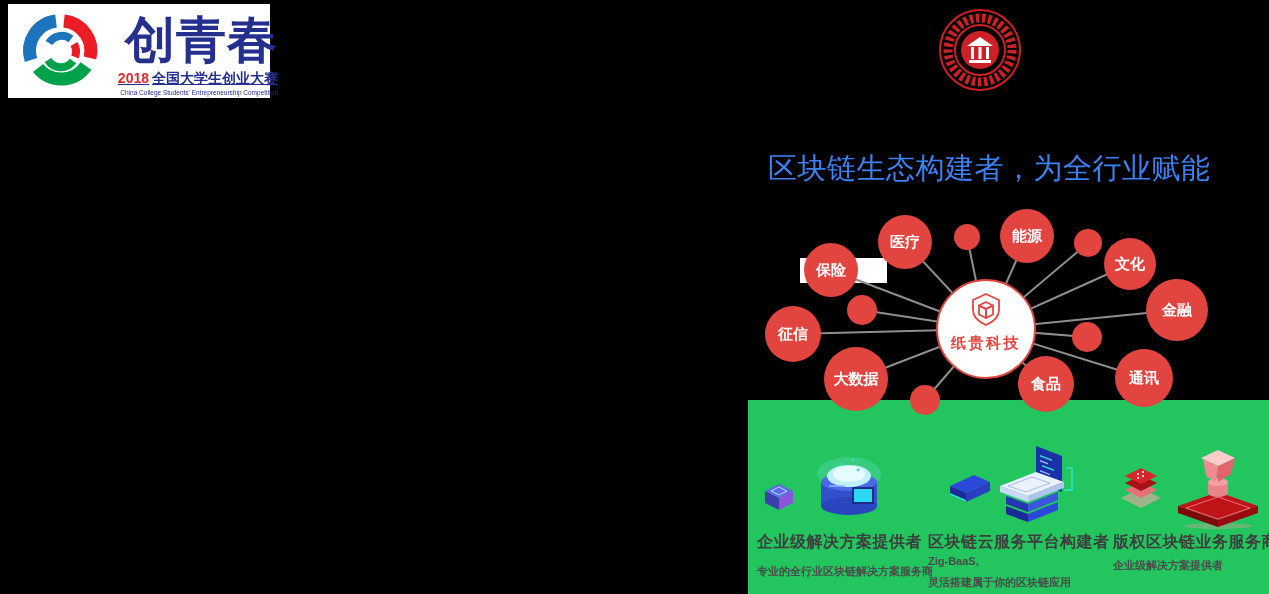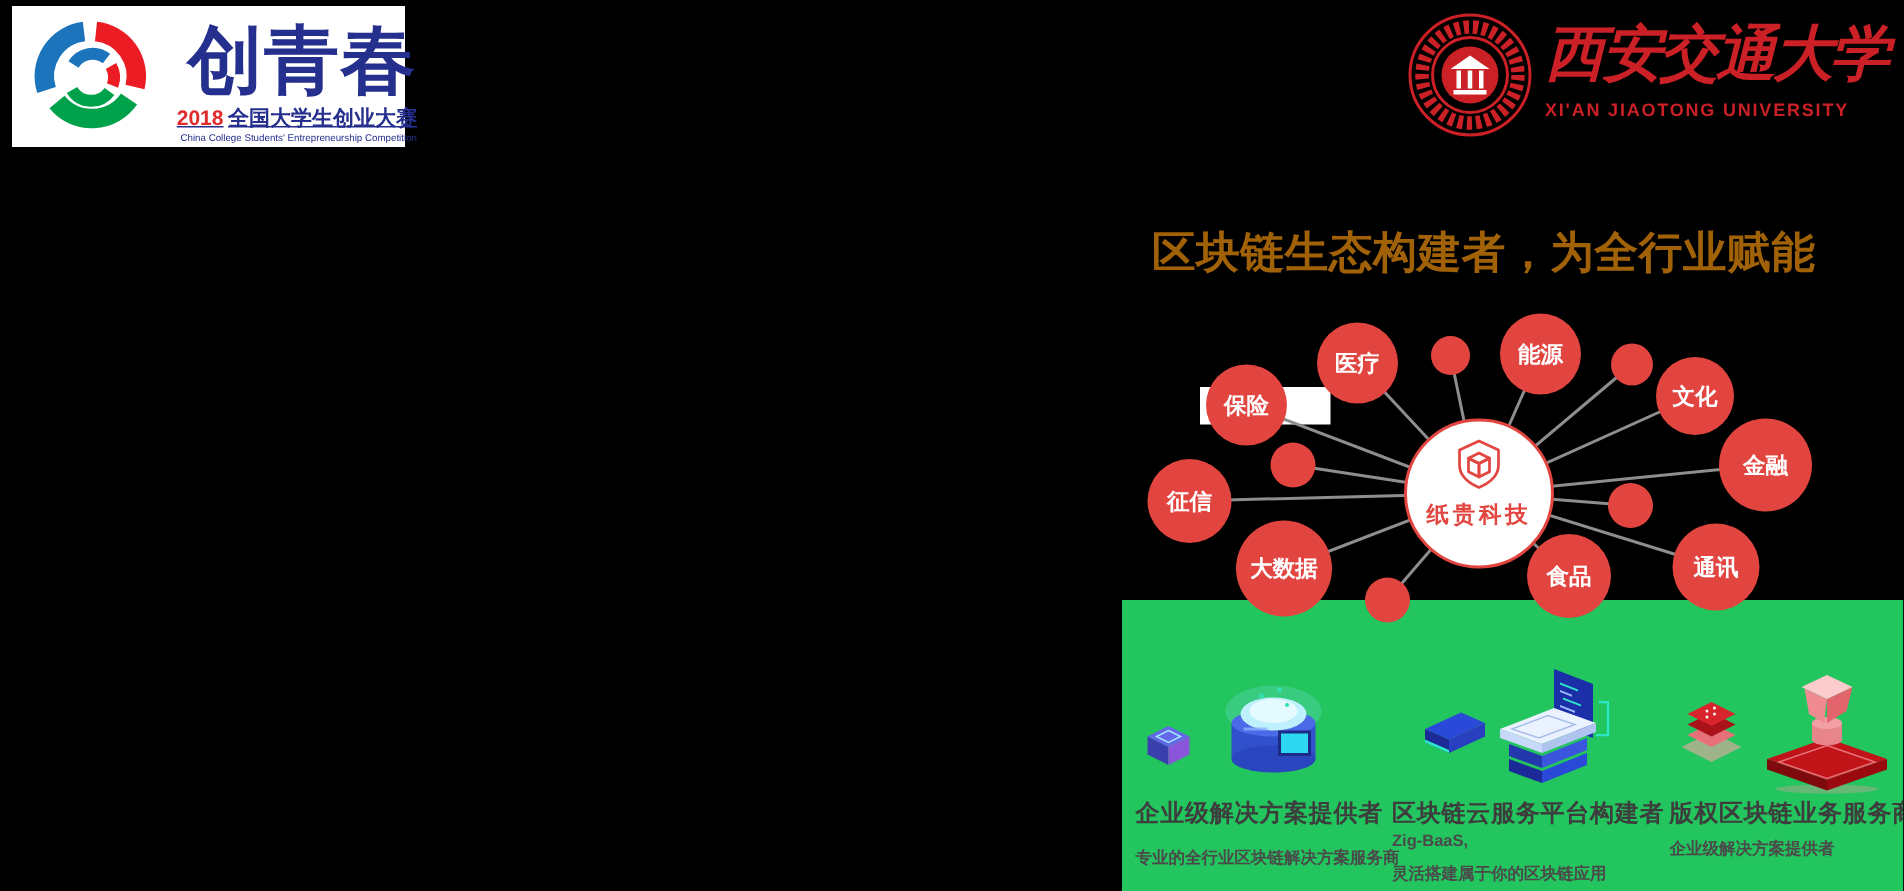--- a/index.html
+++ b/index.html
@@ -17,22 +17,22 @@
   .cyc-tag{margin-top:1px;font-size:6.5px;color:#252f8e;white-space:nowrap;}
 
   
   .xjtu{position:absolute;left:938px;top:8px;display:flex;align-items:flex-start;z-index:4;}
   .xjtu-text{margin-left:8px;}
   .xjtu-cn{font-family:"DejaVu Serif",serif;font-style:italic;font-weight:bold;
            font-size:40px;line-height:56px;color:#cb2026;letter-spacing:-2px;white-space:nowrap;}
   .xjtu-en{margin-top:2px;font-size:12px;font-weight:bold;color:#cb2026;letter-spacing:1.2px;white-space:nowrap;}
 
   
-  .heading{position:absolute;left:768px;top:149px;margin:0;font-size:29px;font-weight:bold;
-           color:#a16207;letter-spacing:0.5px;white-space:nowrap;z-index:2;}
+  .heading{position:absolute;left:768px;top:149px;margin:0;font-size:29px;font-weight:normal;
+           color:#3b82f6;letter-spacing:0.5px;white-space:nowrap;z-index:2;}
 
   
   .network{position:absolute;left:0;top:0;width:1269px;height:594px;z-index:3;pointer-events:none;}
 
   
   .panel{position:absolute;left:748px;top:400px;width:521px;height:194px;background:#22c55e;z-index:1;}
   .feature{position:absolute;top:0;bottom:0;}
   .f1{left:9px;width:170px;}
   .f2{left:180px;width:178px;}
   .f3{left:365px;width:152px;}
@@ -73,24 +73,20 @@
       <circle cx="42" cy="42" r="40" fill="none" stroke="#cb2026" stroke-width="2"></circle>
       <circle cx="42" cy="42" r="32" fill="none" stroke="#cb2026" stroke-width="9" stroke-dasharray="3.5 2.6"></circle>
       <circle cx="42" cy="42" r="25" fill="none" stroke="#cb2026" stroke-width="2"></circle>
       <circle cx="42" cy="42" r="19" fill="#cb2026"></circle>
       <polygon points="42,29 55,38 29,38" fill="#ffffff"></polygon>
       <rect x="33" y="39" width="3" height="12" fill="#ffffff"></rect>
       <rect x="40.5" y="39" width="3" height="12" fill="#ffffff"></rect>
       <rect x="48" y="39" width="3" height="12" fill="#ffffff"></rect>
       <rect x="31" y="52" width="22" height="3" fill="#ffffff"></rect>
     </svg>
-    <div class="xjtu-text">
-      <div class="xjtu-cn">西安交通大学</div>
-      <div class="xjtu-en">XI'AN JIAOTONG UNIVERSITY</div>
-    </div>
   </div>
 
   <h1 class="heading">区块链生态构建者，为全行业赋能</h1>
 
   <svg class="network" viewBox="0 0 1269 594">
       <rect x="800" y="258" width="87" height="25" fill="#ffffff"></rect>
       <line x1="986" y1="329" x2="905" y2="242" stroke="#8e8e8e" stroke-width="2"></line>
       <line x1="986" y1="329" x2="1027" y2="236" stroke="#8e8e8e" stroke-width="2"></line>
       <line x1="986" y1="329" x2="831" y2="270" stroke="#8e8e8e" stroke-width="2"></line>
       <line x1="986" y1="329" x2="1130" y2="264" stroke="#8e8e8e" stroke-width="2"></line>

